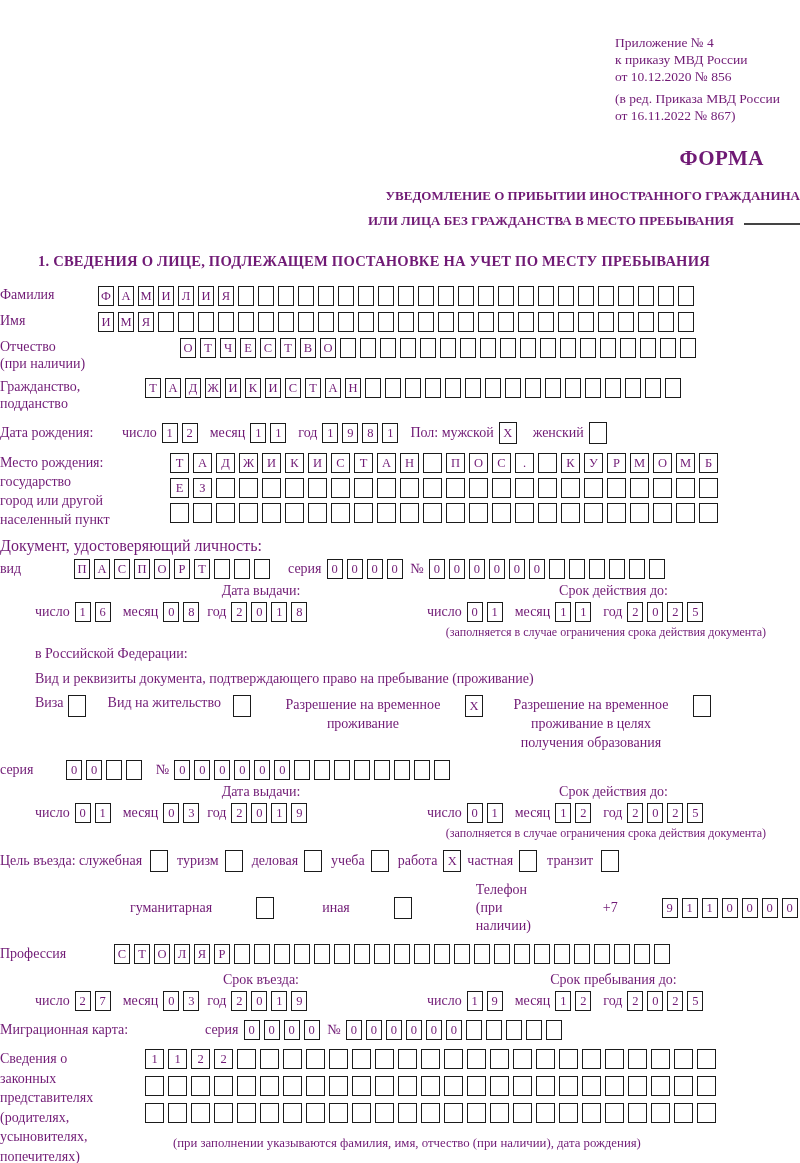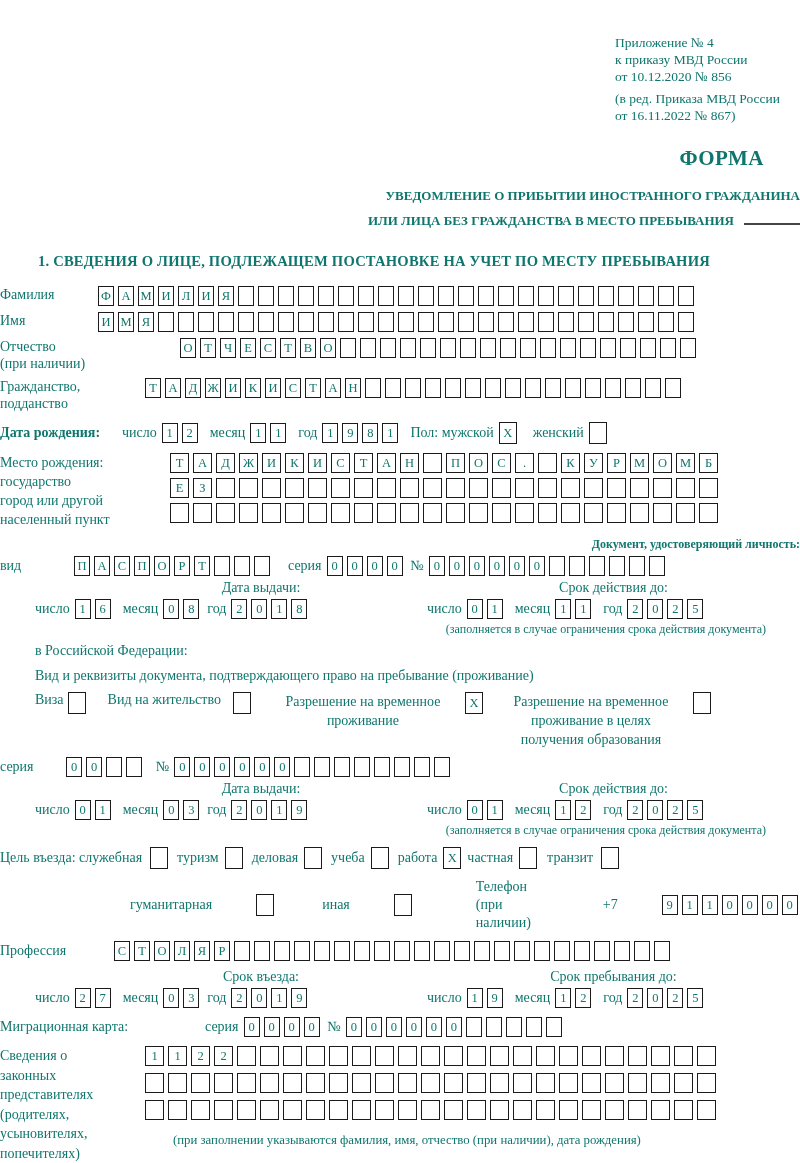--- a/index.html
+++ b/index.html
@@ -1,18 +1,18 @@
 <!DOCTYPE html>
 <html><head>
 <meta charset="utf-8">
 <style>
   html,body{margin:0;padding:0;background:#fff;}
   .page{
     width:800px;height:1163px;box-sizing:border-box;overflow:hidden;
-    font-family:"Liberation Serif","DejaVu Serif",serif;color:#0f766e;
+    font-family:"Liberation Serif","DejaVu Serif",serif;color:#701a75;
     padding-top:34px;position:relative;background:#fff;
   }
   
   .hdr{margin-left:615px;font-size:13.5px;line-height:17px;white-space:nowrap;}
   .hdr .sub{margin-top:5px;}
   .forma{ text-align:right;padding-right:36px;font-weight:bold;font-size:21px;margin-top:22px;letter-spacing:.5px;}
   .title{ text-align:right;font-weight:bold;font-size:13px;line-height:25px;margin-top:12px;}
   .title .uline{display:inline-block;width:56px;border-bottom:2px solid #444;height:14px;margin-left:10px;}
   .sect{ padding-left:38px;font-weight:bold;font-size:14.6px;margin-top:20px;letter-spacing:.2px;}
   
@@ -23,21 +23,21 @@
   .cell{
     width:14px;height:18px;border:1.6px solid #1b1b1b;flex-shrink:0;
     display:flex;align-items:center;justify-content:center;
     font-size:12.5px;line-height:18px;
   }
   .wide .cell{width:17px;}
   .cb .cell{width:16px;height:20px;}
   .stack{display:flex;flex-direction:column;gap:5px;}
   .inl{margin:0 5px 0 12px;}
   .inl0{margin-right:5px;}
-  .bighdr{text-align:right;font-weight:bold;font-size:12px;margin-top:8px;}
+  .bighdr{text-align:left;font-weight:normal;font-size:16px;margin-top:8px;}
   .datepair{display:flex;padding-left:35px;margin-top:4px;font-size:14px;}
   .dp-left{width:392px;flex-shrink:0;}
   .dp-right{flex:1;}
   .dp-h{text-align:center;margin-bottom:3px;}
   .dp-row{display:flex;align-items:center;}
   .dp-note{text-align:right;padding-right:34px;font-size:12px;margin-top:3px;}
   .ptext{padding-left:35px;font-size:14px;margin-top:9px;}
   .cbrow{display:flex;align-items:flex-start;padding-left:35px;margin-top:8px;font-size:14px;}
   .ctr{text-align:center;line-height:19px;}
   .note-b{padding-left:198px;font-size:12.8px;margin-top:4px;}
@@ -201,21 +201,21 @@
         <span class="cell"></span>
         <span class="cell"></span>
         <span class="cell"></span>
         <span class="cell"></span>
         <span class="cell"></span>
         <span class="cell"></span>
       </span>
   </div>
 
   <div class="row" style="align-items:center;margin-top:10px;">
-    <span class="lbl" style="width:122px;font-weight:bold;">Дата рождения:</span>
+    <span class="lbl" style="width:122px;">Дата рождения:</span>
     <span class="inl0">число</span>
     <span class="cells">
         <span class="cell">1</span>
         <span class="cell">2</span>
       </span>
     <span class="inl">месяц</span>
     <span class="cells">
         <span class="cell">1</span>
         <span class="cell">1</span>
       </span>

